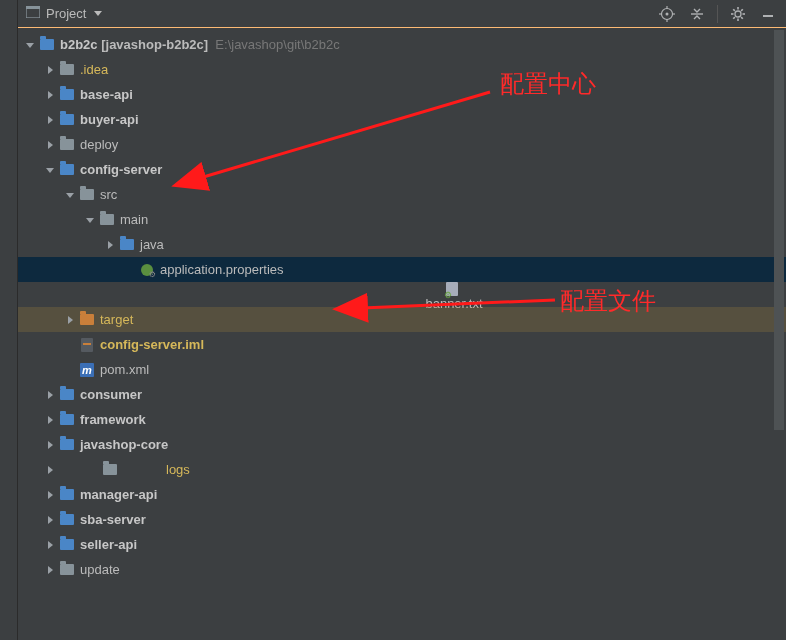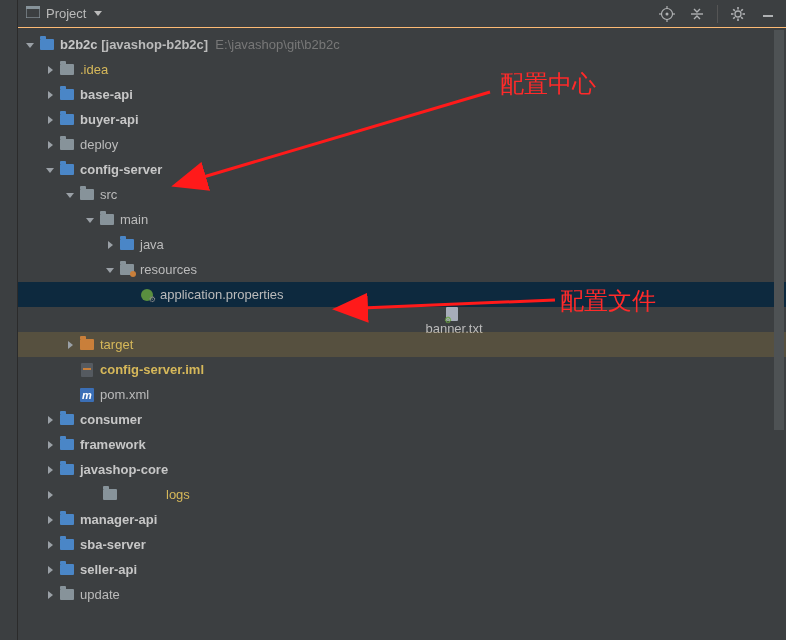--- a/index.html
+++ b/index.html
@@ -300,27 +300,20 @@
     </div>
 
     <div class="row" style="padding-left:84px;">
       <span class="arrow collapsed"></span>
       <span class="node-icon">
           <span class="folder src"></span>
         </span>
       <span>java</span>
     </div>
 
-    <div class="row" style="padding-left:84px;">
-      <span class="arrow expanded"></span>
-      <span class="node-icon">
-          <span class="resources-dot"></span>
-        </span>
-      <span>resources</span>
-    </div>
 
     <div class="row selected" style="padding-left:104px;">
       <span class="arrow none"></span>
       <span class="node-icon">
           <span class="prop-file"></span>
         </span>
       <span>application.properties</span>
     </div>
 
     <div class="row" style="padding-left:104px;flex-direction:column;">

